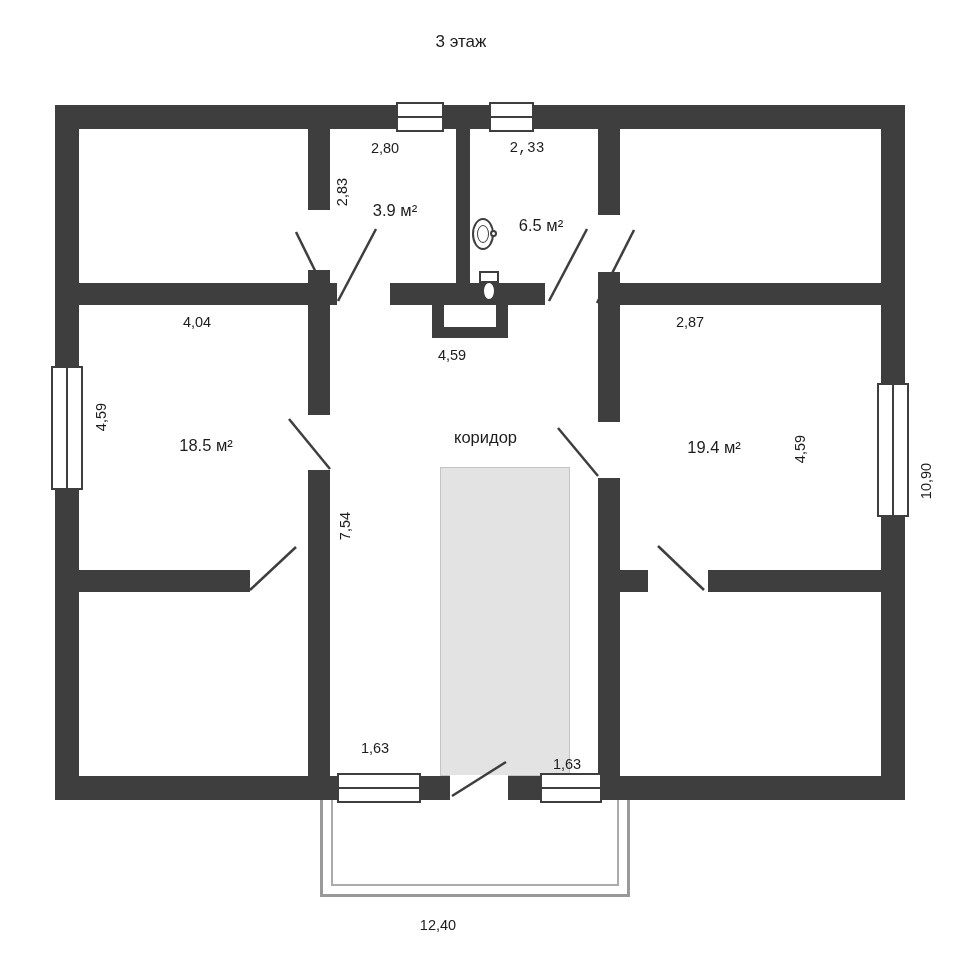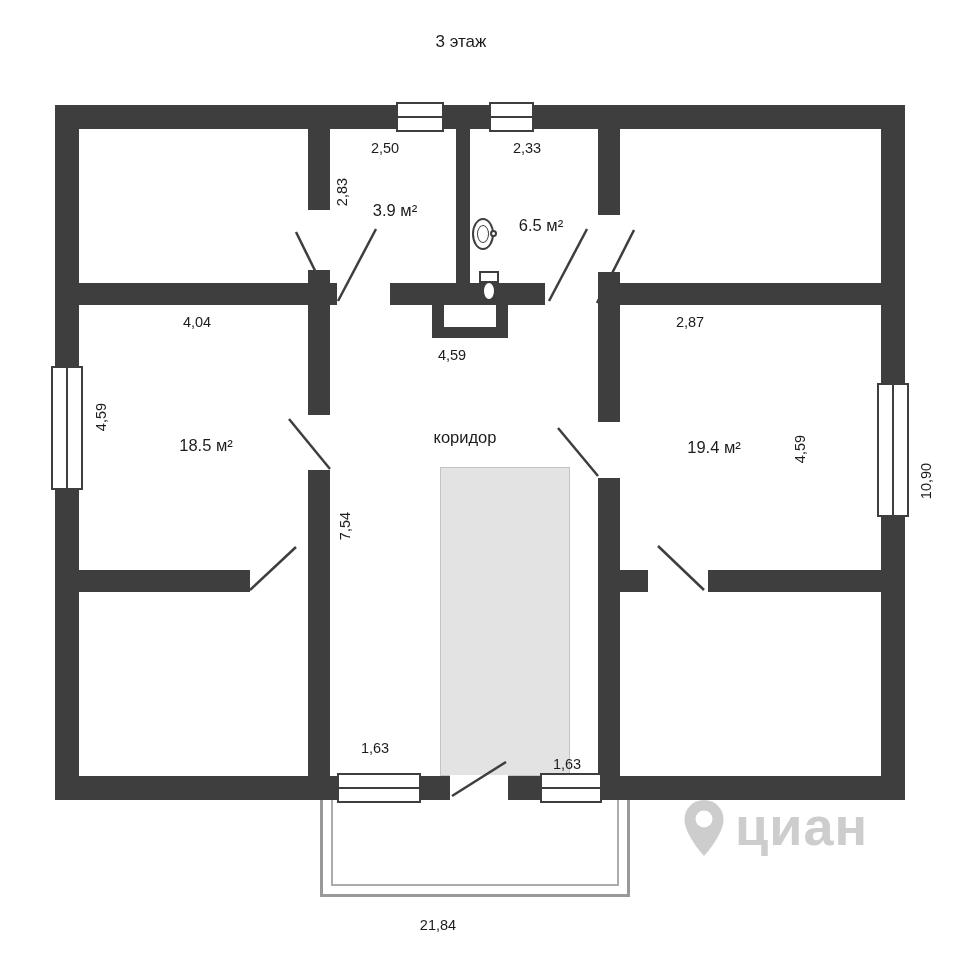--- a/index.html
+++ b/index.html
@@ -30,27 +30,20 @@
 
 <div class="plan" style="--wall: #3e3e3e; --stairs: #e3e3e3; --wm: #d7d7d7;">
 
   <div class="title" style="left:381px;top:32px;width:160px;">3 этаж</div>
 
   <div class="balcony" style="left:320px;top:800px;width:310px;height:97px;"></div>
   <div class="balcony-inner" style="left:331px;top:800px;width:288px;height:86px;"></div>
 
   <div class="stairs" style="left:440px;top:467px;width:130px;height:309px;"></div>
 
-  <div class="wm-cian" style="left:683px;top:799px;">
-    <svg width="42" height="58" viewBox="0 0 42 58">
-      <path d="M21 1 C10 1 1.5 9.5 1.5 20.5 C1.5 36 21 57 21 57 S40.5 36 40.5 20.5 C40.5 9.5 32 1 21 1 Z" fill="#cdcdcd"></path>
-      <circle cx="21" cy="20" r="8.5" fill="#ffffff"></circle>
-    </svg>
-    <span class="txt">циан</span>
-  </div>
 
   <div class="w" style="left:55px;top:105px;width:850px;height:24px;"></div>
   <div class="w" style="left:55px;top:776px;width:850px;height:24px;"></div>
   <div class="w" style="left:55px;top:105px;width:24px;height:695px;"></div>
   <div class="w" style="left:881px;top:105px;width:24px;height:695px;"></div>
 
   <div class="w" style="left:308px;top:129px;width:22px;height:81px;"></div>
   <div class="w" style="left:308px;top:270px;width:22px;height:145px;"></div>
   <div class="w" style="left:308px;top:470px;width:22px;height:306px;"></div>
   <div class="w" style="left:598px;top:129px;width:22px;height:86px;"></div>
@@ -107,29 +100,29 @@
   <div class="fixture" style="left:472px;top:218px;width:22px;height:32px;border-radius:50%;"></div>
   <div class="fixture" style="left:477px;top:225px;width:12px;height:18px;border-radius:50%;border-width:1.5px;"></div>
   <div class="fixture" style="left:490px;top:230px;width:7px;height:7px;border-radius:50%;"></div>
   <div class="fixture" style="left:479px;top:271px;width:20px;height:12px;"></div>
   <div class="fixture" style="left:482px;top:281px;width:14px;height:20px;border-radius:50%;"></div>
 
   <div class="lbl" style="left:355px;top:201px;width:80px;">3.9 м²</div>
   <div class="lbl" style="left:501px;top:216px;width:80px;">6.5 м²</div>
   <div class="lbl" style="left:164px;top:416px;width:84px;margin-top:20px;">18.5 м²</div>
   <div class="lbl" style="left:672px;top:438px;width:84px;">19.4 м²</div>
-  <div class="lbl" style="left:413px;top:428px;width:104px;">коридор</div>
+  <div class="lbl" style="left:413px;top:428px;width:104px;text-align:right;">коридор</div>
 
-  <div class="dim" style="left:360px;top:140px;width:50px;">2,50</div>
-  <div class="dim" style="left:502px;top:140px;width:50px;">2,33</div>
+  <div class="dim" style="left:360px;top:140px;width:50px;">2,80</div>
+  <div class="dim" style="left:502px;top:140px;width:50px;font-family:Liberation Mono, monospace;">2,33</div>
   <div class="dim rot" style="left:317px;top:184px;width:50px;">2,83</div>
   <div class="dim" style="left:172px;top:314px;width:50px;">4,04</div>
   <div class="dim" style="left:665px;top:314px;width:50px;">2,87</div>
   <div class="dim" style="left:427px;top:347px;width:50px;">4,59</div>
   <div class="dim rot" style="left:76px;top:409px;width:50px;">4,59</div>
   <div class="dim rot" style="left:775px;top:441px;width:50px;">4,59</div>
   <div class="dim rot" style="left:901px;top:473px;width:50px;">10,90</div>
   <div class="dim rot" style="left:320px;top:518px;width:50px;">7,54</div>
   <div class="dim" style="left:350px;top:740px;width:50px;">1,63</div>
   <div class="dim" style="left:542px;top:756px;width:50px;">1,63</div>
-  <div class="dim" style="left:413px;top:917px;width:50px;">21,84</div>
+  <div class="dim" style="left:413px;top:917px;width:50px;">12,40</div>
 
 </div>
 
 </body></html>

